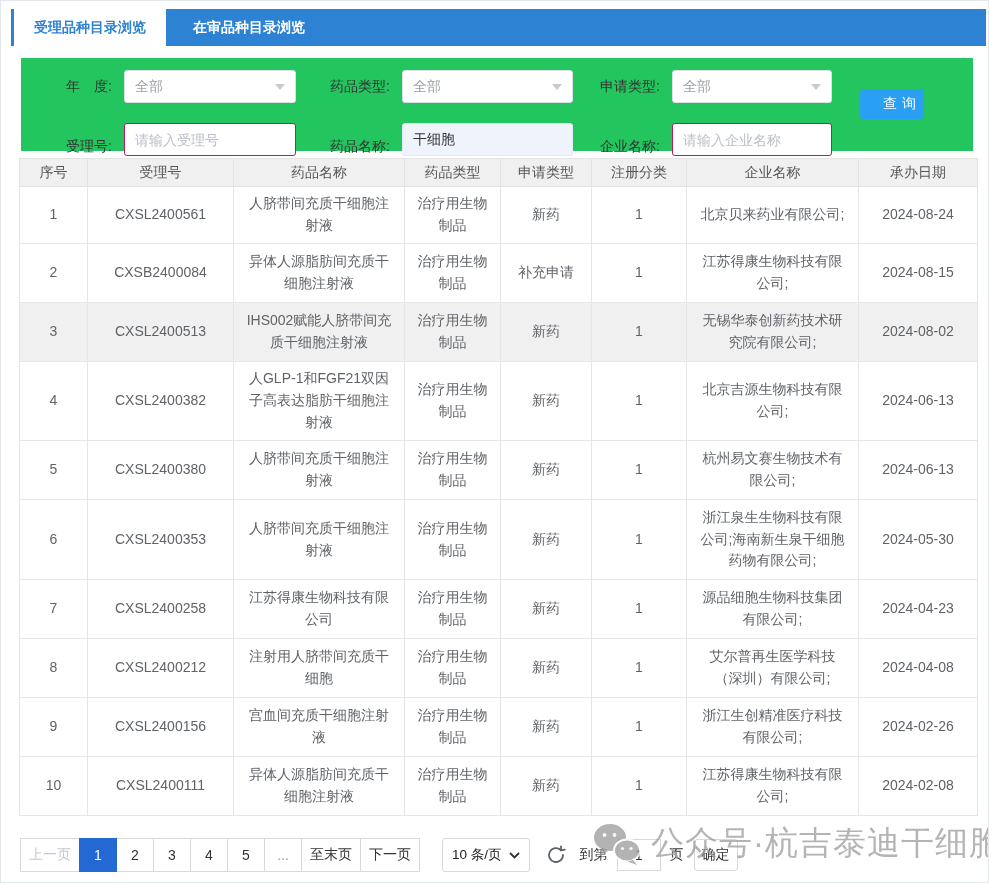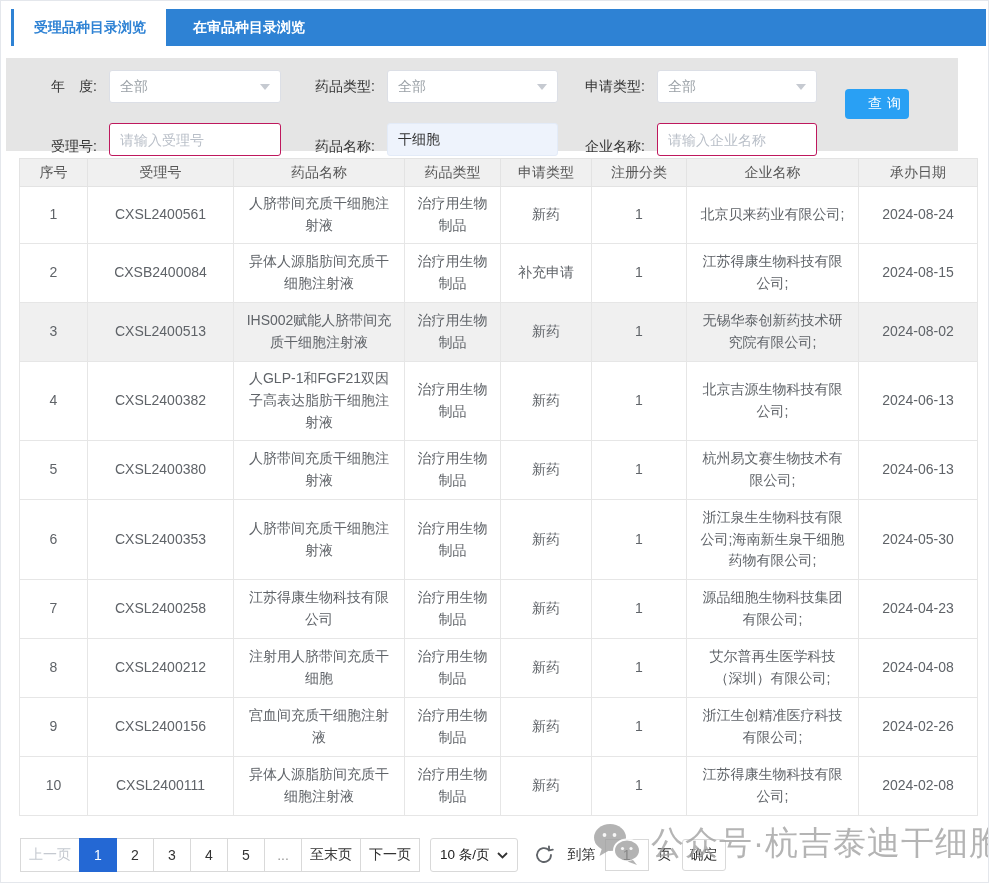--- a/index.html
+++ b/index.html
@@ -9,22 +9,22 @@
 
   
   .tabbar { position:absolute; left:10px; top:8px; width:975px; height:37px;
             background:#2e82d4; display:flex; }
   .tab { height:100%; display:flex; align-items:center; justify-content:center;
          font-size:14px; font-weight:600; color:#fff; cursor:pointer; }
   .tab.active { background:#fff; color:#2e82d4; margin-left:3px; }
   .tab-w1 { width:152px; } .tab-w2 { width:166px; }
 
   
-  .filter { position:absolute; left:5px; top:57px; width:952px; height:93px;
-            background:#e5e5e5; padding-top:12px; }
+  .filter { position:absolute; left:20px; top:57px; width:952px; height:93px;
+            background:#22c55e; padding-top:12px; }
   .f-row { display:flex; align-items:center; height:33px; }
   .f-row + .f-row { margin-top:20px;align-items:flex-end; }
   .f-label { font-size:14px; color:#333; text-align:right; padding-right:12px; flex:none; }
   .w1{width:103px} .w2{width:106px} .w3{width:99px}
   .f-field { height:33px; flex:none; position:relative; }
   .fw1{width:172px} .fw2{width:171px} .fw3{width:160px}
   .select-box { width:100%; height:100%; background:#fff; border:1px solid #dcdfe6;
                 border-radius:3px; display:flex; align-items:center; padding:0 10px;
                 cursor:pointer; }
   .select-val { font-size:14px; color:#9aa0a6; flex:1; }
@@ -61,21 +61,21 @@
   .pg-btn { min-width:38px; height:34px; border:1px solid #d9d9d9; background:#fff;
             display:flex; align-items:center; justify-content:center; font-size:14px;
             color:#333; margin-left:-1px; cursor:pointer; padding:0 8px;
             font-family:inherit; }
   .pg-strip > .pg-btn:first-child { margin-left:0; }
   .pg-btn.disabled { color:#c5c9d0; cursor:default; }
   .pg-btn.active { background:#2468d4; border-color:#2468d4; color:#fff; position:relative; z-index:1; }
   .pg-btn.ellipsis { color:#999; }
   #pages { display:flex; margin-left:-1px; }
   #pages .pg-btn:first-child { margin-left:0; }
-  .page-size { margin-left:10px; height:34px; border:1px solid #d9d9d9; border-radius:3px;
+  .page-size { margin-left:22px; height:34px; border:1px solid #d9d9d9; border-radius:3px;
                background:#fff; display:flex; align-items:center; gap:7px; padding:0 9px;
                font-size:13.5px; color:#222; cursor:pointer; }
   .refresh { margin-left:15px; display:flex; align-items:center; cursor:pointer; }
   .goto-label { margin-left:13px; font-size:14px; color:#333; }
   .goto-input { width:44px; height:32px; border:1px solid #d9d9d9; text-align:center;
                 font-size:14px; color:#333; margin-left:9px; font-family:inherit; outline:none; }
   .goto-unit { margin-left:9px; font-size:14px; color:#333; }
   .confirm-btn { margin-left:10px; width:44px; height:32px; border:1px solid #d9d9d9;
                  border-radius:3px; background:#fff; font-size:14px; color:#333;
                  cursor:pointer; font-family:inherit; }

